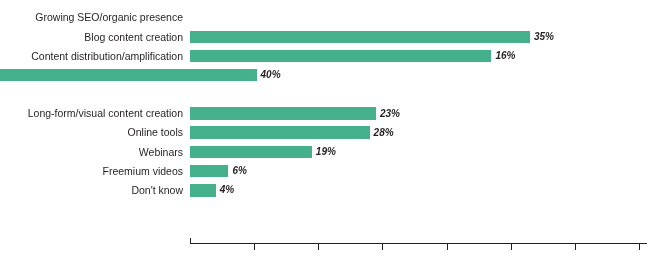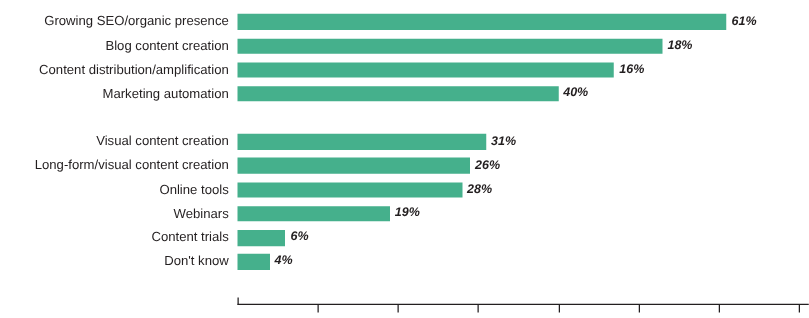--- a/index.html
+++ b/index.html
@@ -92,78 +92,66 @@
   }
 </style>
 </head>
 <body>
 
 <div id="chart-root">
 
   <div class="rows" id="rows">
       <div class="row">
         <div class="row-label">Growing SEO/organic presence</div>
-        <div class="bar-zone">
-          <div class="bar" style="width: 391.271px; background: rgb(69, 176, 140);"></div>
-          <div class="bar-value">61%</div>
-        </div>
       </div>
       <div class="row">
         <div class="row-label">Blog content creation</div>
         <div class="bar-zone">
           <div class="bar" style="width: 339.957px; background: rgb(69, 176, 140);"></div>
-          <div class="bar-value">18%</div>
+          <div class="bar-value">35%</div>
         </div>
       </div>
       <div class="row">
         <div class="row-label">Content distribution/amplification</div>
         <div class="bar-zone">
           <div class="bar" style="width: 301.471px; background: rgb(69, 176, 140);"></div>
           <div class="bar-value">16%</div>
         </div>
       </div>
       <div class="row">
-        <div class="row-label">Marketing automation</div>
         <div class="bar-zone">
           <div class="bar" style="width: 256.571px; background: rgb(69, 176, 140);"></div>
           <div class="bar-value">40%</div>
         </div>
       </div>
       <div class="row">
       </div>
       <div class="row">
-        <div class="row-label">Visual content creation</div>
-        <div class="bar-zone">
-          <div class="bar" style="width: 198.843px; background: rgb(69, 176, 140);"></div>
-          <div class="bar-value">31%</div>
-        </div>
-      </div>
-      <div class="row">
         <div class="row-label">Long-form/visual content creation</div>
         <div class="bar-zone">
           <div class="bar" style="width: 186.014px; background: rgb(69, 176, 140);"></div>
-          <div class="bar-value">26%</div>
+          <div class="bar-value">23%</div>
         </div>
       </div>
       <div class="row">
         <div class="row-label">Online tools</div>
         <div class="bar-zone">
           <div class="bar" style="width: 179.6px; background: rgb(69, 176, 140);"></div>
           <div class="bar-value">28%</div>
         </div>
       </div>
       <div class="row">
         <div class="row-label">Webinars</div>
         <div class="bar-zone">
           <div class="bar" style="width: 121.871px; background: rgb(69, 176, 140);"></div>
           <div class="bar-value">19%</div>
         </div>
       </div>
       <div class="row">
-        <div class="row-label">Content trials</div>
+        <div class="row-label">Freemium videos</div>
         <div class="bar-zone">
           <div class="bar" style="width: 38.4857px; background: rgb(69, 176, 140);"></div>
           <div class="bar-value">6%</div>
         </div>
       </div>
       <div class="row">
         <div class="row-label">Don't know</div>
         <div class="bar-zone">
           <div class="bar" style="width: 25.6571px; background: rgb(69, 176, 140);"></div>
           <div class="bar-value">4%</div>

